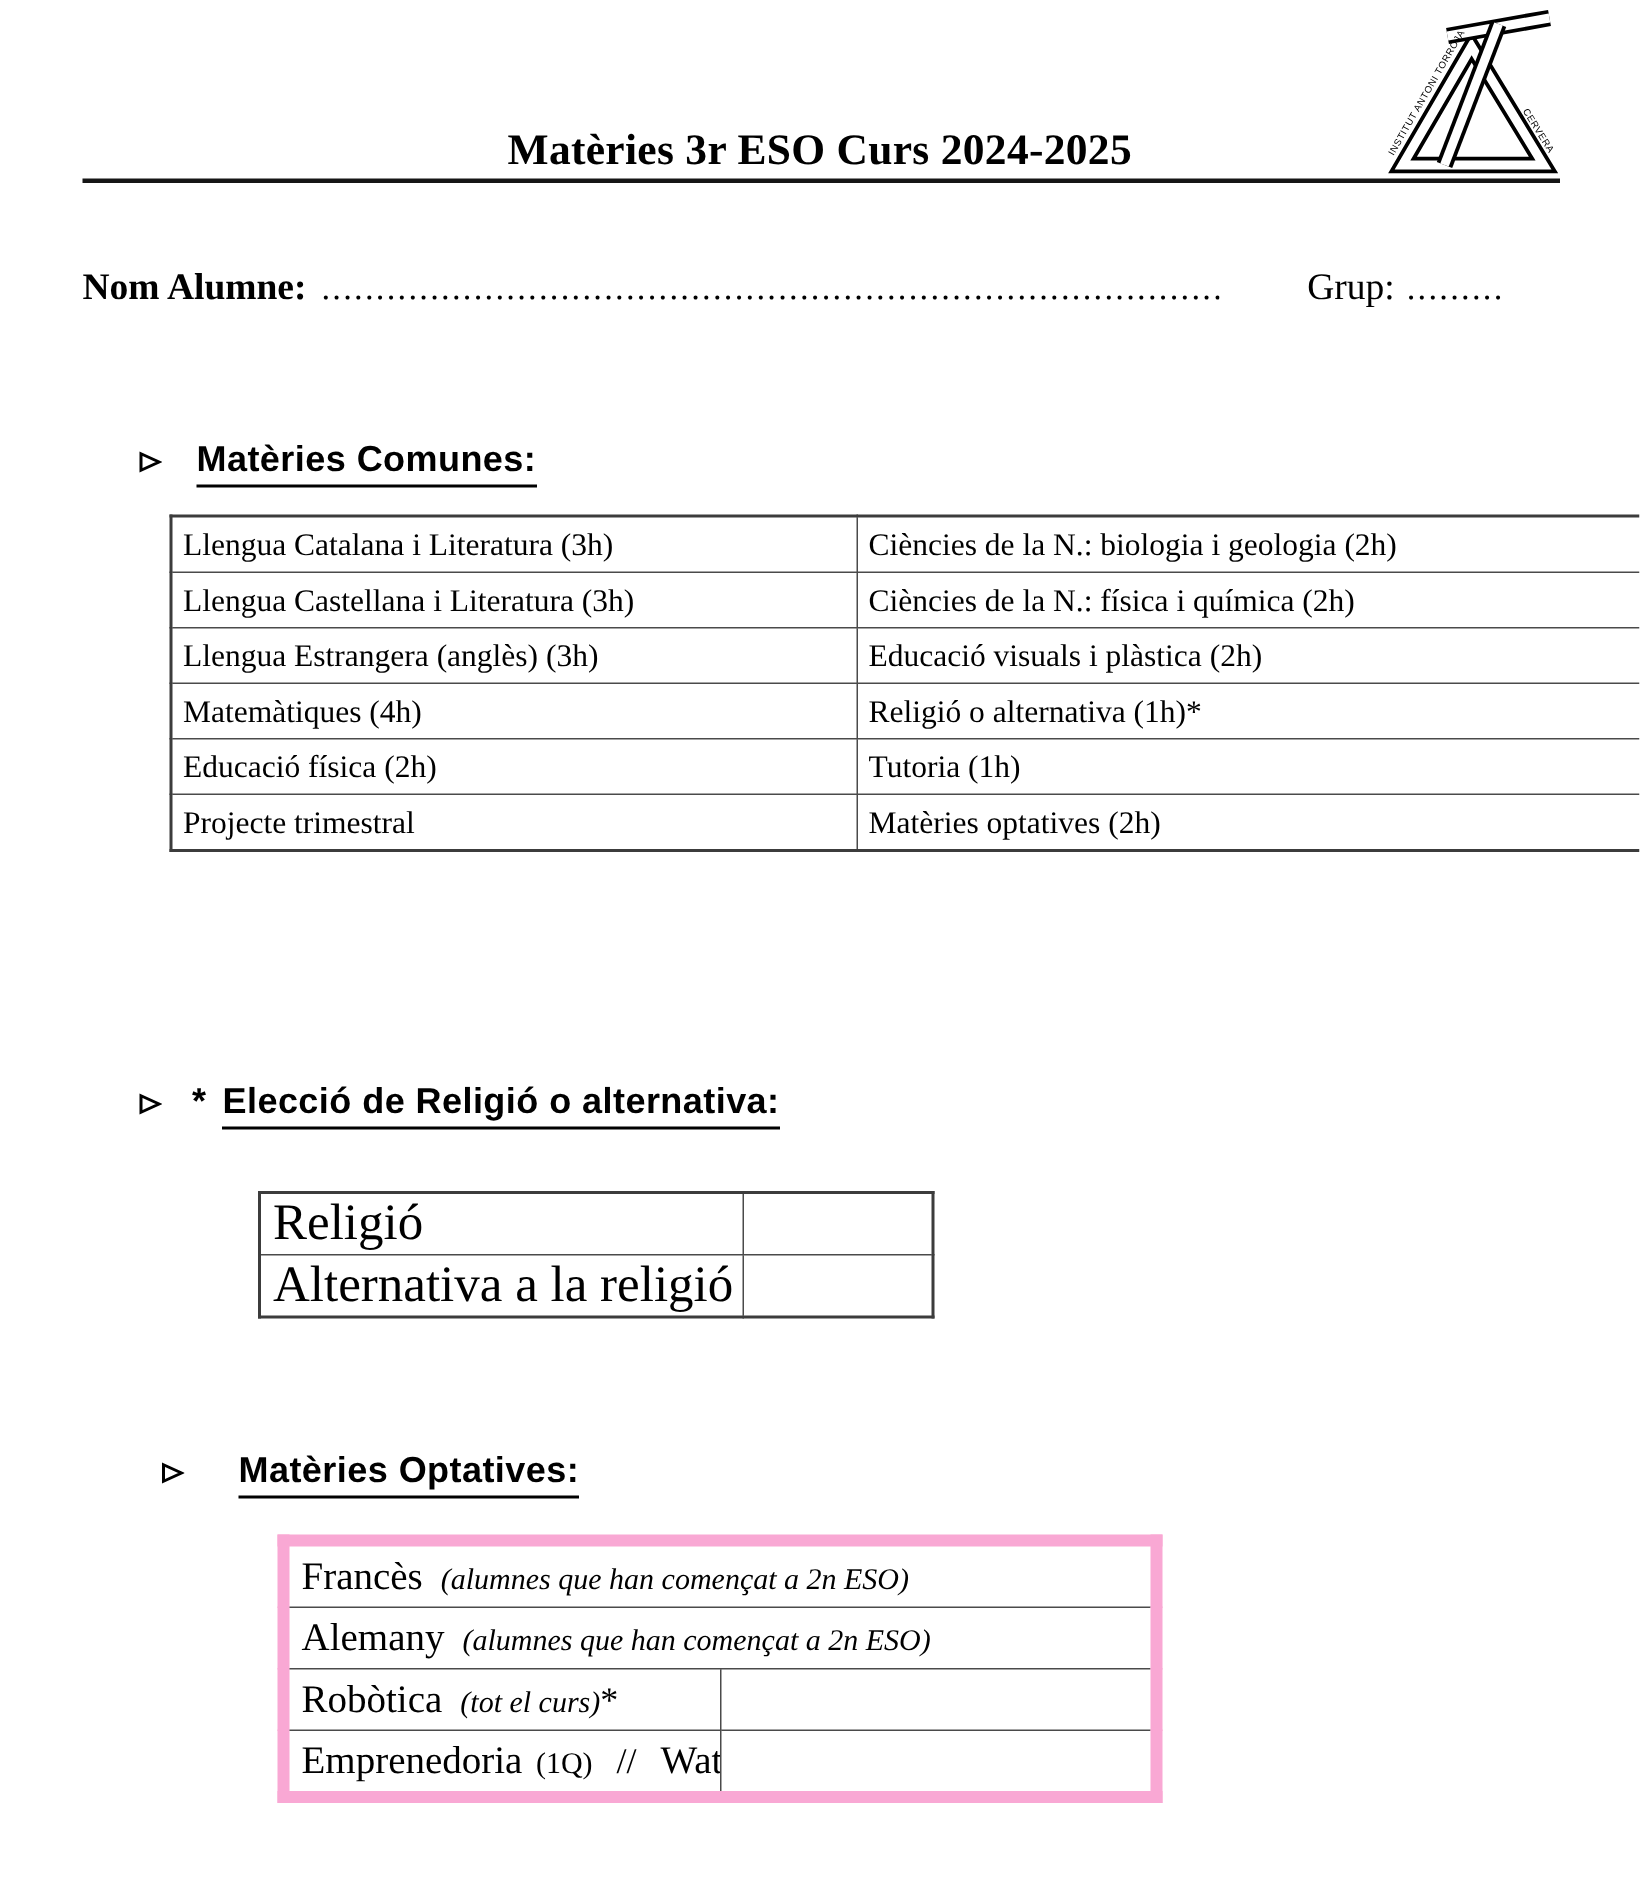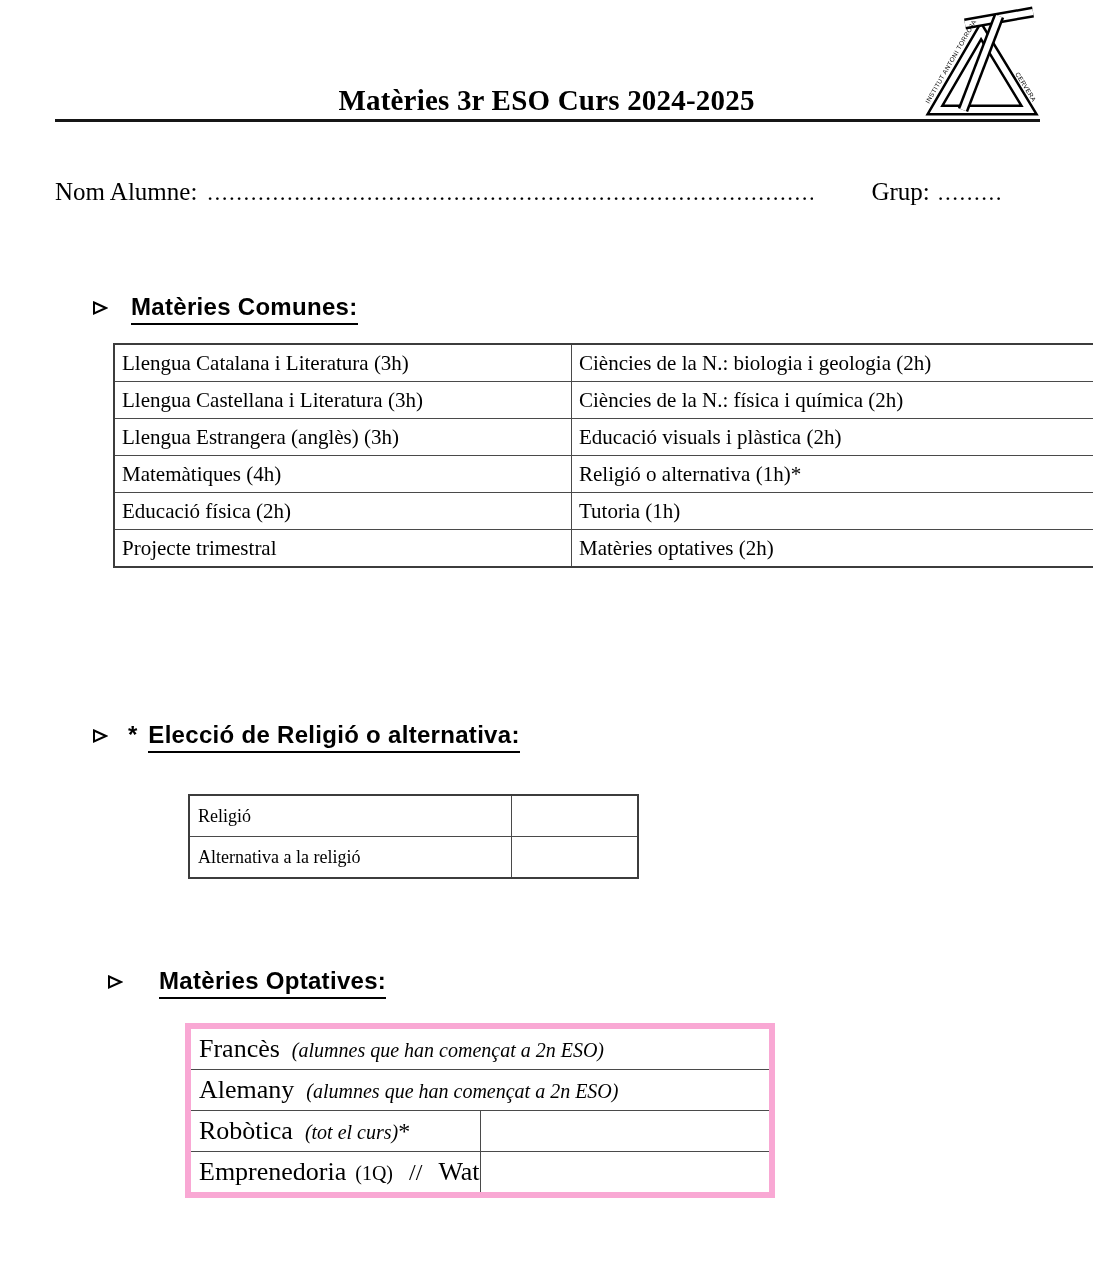--- a/index.html
+++ b/index.html
@@ -8,21 +8,21 @@
 
   
   .doc-title{position:absolute;top:84px;left:0;width:100%;text-align:center;margin:0;
              font-size:29px;font-weight:bold;letter-spacing:.2px;}
   .title-rule{position:absolute;top:119px;left:55px;width:985px;height:3px;background:#161616;}
   .logo{position:absolute;top:4px;right:38px;width:140px;height:114px;}
 
   
   .name-row{position:absolute;top:178px;left:55px;width:948px;display:flex;
             align-items:baseline;font-size:25px;white-space:nowrap;}
-  .name-label{font-weight:normal;}
+  .name-label{font-weight:bold;}
   .fill-dots{flex:1 1 auto;overflow:hidden;margin-left:10px;font-size:23px;letter-spacing:1.5px;}
   .group-label{margin-left:58px;}
   .group-dots{margin-left:8px;font-size:23px;letter-spacing:1.5px;}
 
   
   .heading{position:absolute;display:flex;align-items:flex-start;
            font-family:"Liberation Sans",sans-serif;font-weight:bold;font-size:24px;justify-content:flex-end;}
   .heading .bullet{margin-top:7px;flex:0 0 auto;}
   .heading .txt{border-bottom:2.5px solid #000;padding-bottom:2px;letter-spacing:.3px;}
   .h-comunes{top:293px;left:92px;}
@@ -35,26 +35,26 @@
   .note{position:absolute;top:763px;left:188px;font-style:italic;font-size:22px;}
 
   
   table{border-collapse:collapse;position:absolute;background:#fff;table-layout:fixed;}
   td{border:1px solid #4a4a4a;vertical-align:middle;overflow:hidden;white-space:nowrap;}
 
   .t-comunes{top:343px;left:113px;width:1000px;border:2px solid #3c3c3c;font-size:21px;}
   .t-comunes td{height:36px;padding:0 4px 0 7px;}
   .t-comunes .c-left{width:445px;}
 
-  .t-religio{top:794px;left:188px;width:422px;border:2px solid #3c3c3c;font-size:18px;}
+  .t-religio{top:794px;left:172px;width:422px;border:2px solid #3c3c3c;font-size:34px;}
   .t-religio td{height:40px;padding:0 4px 0 8px;}
   .t-religio .opt{width:309px;}
   .t-religio .box{width:113px;}
 
-  .t-optatives{top:1023px;left:185px;width:590px;border:6px solid #f9a8d4;font-size:26px;}
+  .t-optatives{top:1023px;left:185px;width:590px;border:8px solid #f9a8d4;font-size:26px;}
   .t-optatives td{height:40px;padding:0 4px 0 8px;}
   .t-optatives .box{width:70px;}
   .opt-note{font-style:italic;font-size:20px;margin-left:12px;}
   .row-star{font-size:24px;}
   .q{font-size:20px;margin-left:9px;text-align:right;}
   .sep{margin:0 16px;font-size:24px;}
 
   .footnote{position:absolute;top:1198px;left:197px;font-size:20px;}
   .fn-star{font-size:25px;vertical-align:3px;}
 </style>

